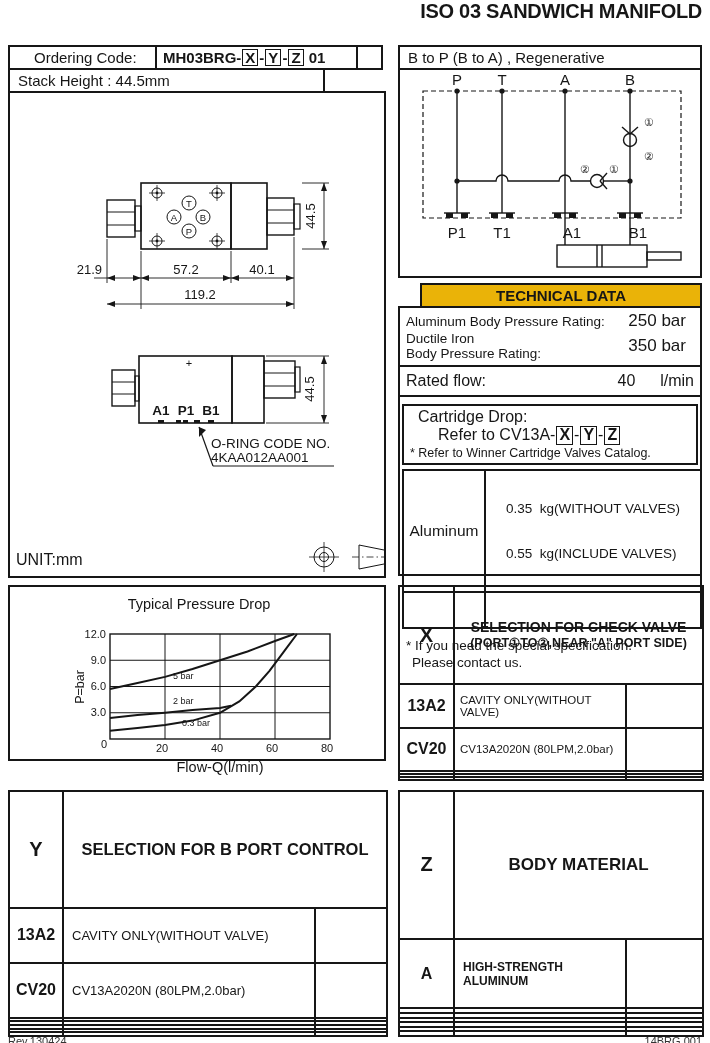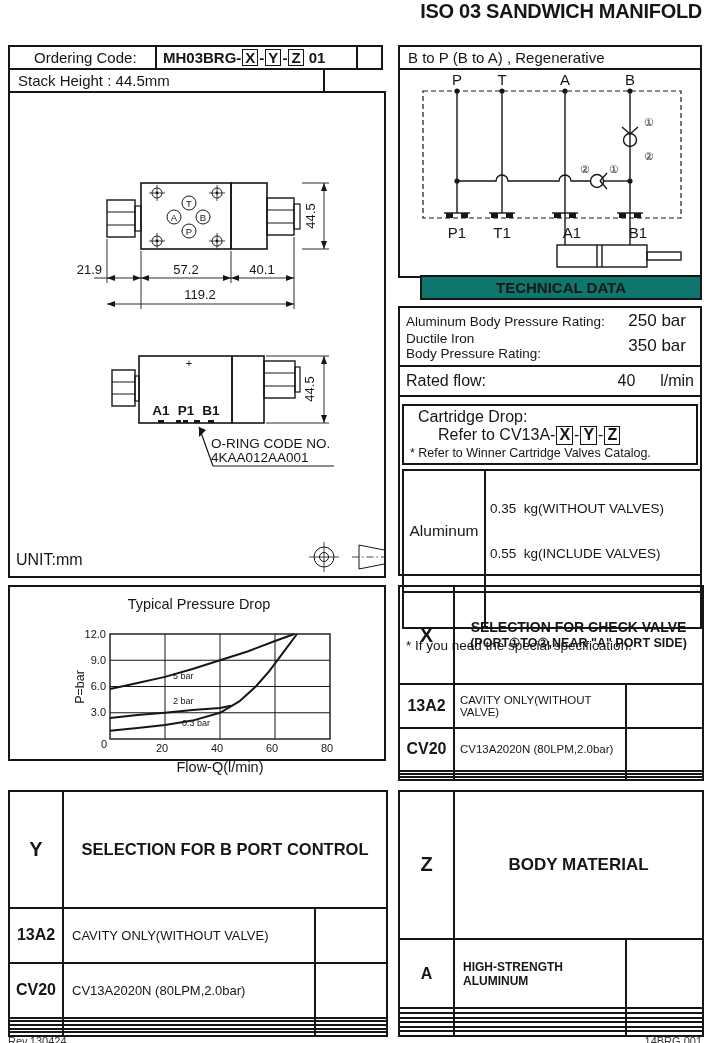--- a/index.html
+++ b/index.html
@@ -22,36 +22,36 @@
   .stack{left:8px;top:68px;width:317px;height:25px;display:flex;align-items:center;padding-left:8px;font-size:15px}
   .boxed{display:inline-block;border:1.5px solid #161616;padding:0 2px;margin:0 1px;line-height:1.05;font-weight:bold}
 
   
   .draw-panel{left:8px;top:91px;width:378px;height:487px}
   .chart-panel{left:8px;top:585px;width:378px;height:176px}
 
   
   .regen{left:398px;top:45px;width:304px;height:25px;display:flex;align-items:center;padding-left:8px;font-size:15px}
   .circuit{left:398px;top:68px;width:304px;height:210px}
-  .td-header{left:420px;top:275px;width:282px;height:25px;display:flex;align-items:center;justify-content:center;
-             font-weight:bold;font-size:15px;background:#0f766e;z-index:2}
+  .td-header{left:420px;top:283px;width:282px;height:25px;display:flex;align-items:center;justify-content:center;
+             font-weight:bold;font-size:15px;background:#eab308;z-index:2}
   .td-outer{left:398px;top:306px;width:304px;height:270px}
   .td-rows{padding:3px 6px 4px;border-bottom:2px solid #161616}
   .td-row{display:flex;justify-content:space-between;align-items:center}
   .td-lab{font-size:13.5px}
   .td-val{font-size:17px;padding-right:8px;white-space:nowrap}
   .td-flow{display:flex;justify-content:space-between;align-items:center;padding:5px 6px;border-bottom:2px solid #161616;font-size:16px}
   .cart-box{margin:7px 2px 0;border:2px solid #161616;padding:2px 0 3px}
   .cart-l1{font-size:16px;padding-left:14px}
   .cart-l2{font-size:16px;padding-left:34px}
   .cart-l3{font-size:12.5px;padding-left:6px;margin-top:1px}
   .wt{margin:4px 2px 0;width:300px;border-collapse:collapse;table-layout:fixed}
   .wt td{border:2px solid #161616;vertical-align:middle}
   .wt .m{width:82px;text-align:center;font-size:15.5px}
-  .wt .w{font-size:13.5px;padding-left:4px;white-space:pre}
+  .wt .w{font-size:13.5px;padding-left:20px;white-space:pre}
   .td-note{padding:9px 4px 0 6px;font-size:13.5px;line-height:1.25}
   .td-note .in{padding-left:6px}
 
   
   table.sel{position:absolute;border-collapse:collapse;table-layout:fixed}
   table.sel td{border:2px solid #161616;vertical-align:middle;overflow:hidden}
   td.key{text-align:center;font-weight:bold;font-size:20px}
   td.code{text-align:center;font-weight:bold;font-size:16px}
   td.desc{font-size:13px;padding-left:8px}
   td.hed{text-align:center;font-weight:bold}
@@ -372,20 +372,21 @@
       </td>
     </tr>
     <tr>
       <td style="height:36px"></td>
       <td></td>
     </tr>
   </tbody>
     </table>
   <div class="td-note">
     <div>* If you need the special specification.</div>
+    <div class="in">Please contact us.</div>
   </div>
 </div>
 
 <table class="sel x-tbl">
   <colgroup>
       <col style="width:55px">
       <col style="width:172px">
       <col style="width:77px">
     </colgroup>
   <tbody>

